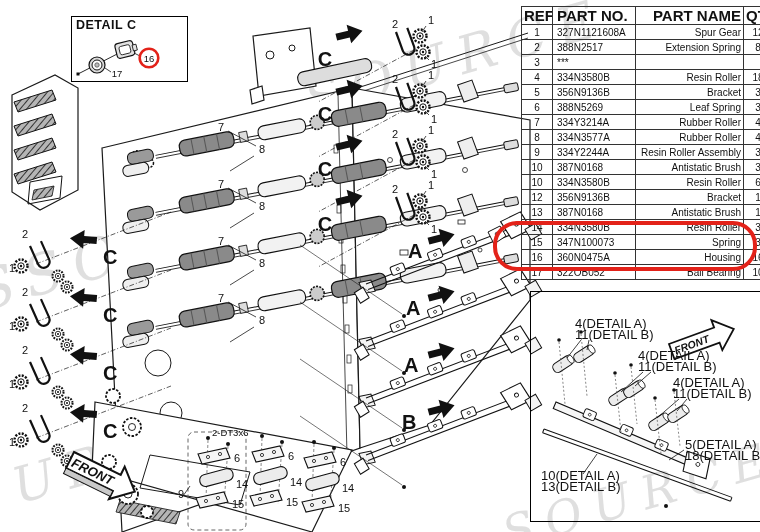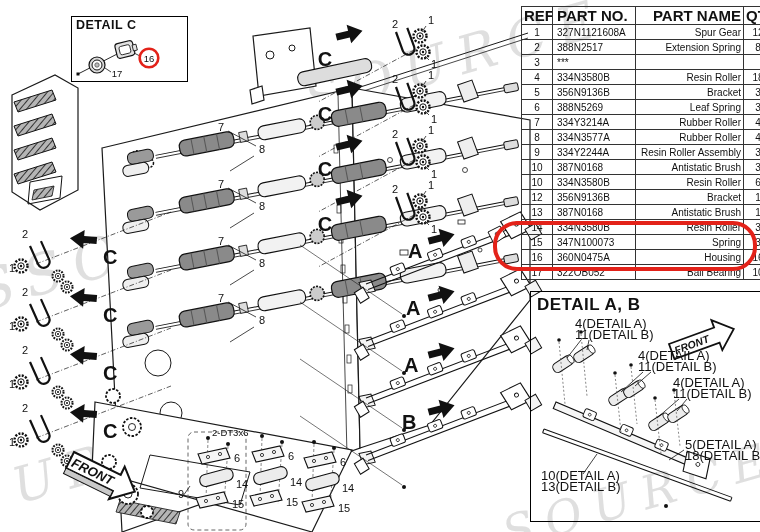--- a/index.html
+++ b/index.html
@@ -518,21 +518,20 @@
           <td>322OB052</td>
           <td>Ball Bearing</td>
           <td>10</td>
         </tr>
       </tbody>
   </table>
 </div>
 <div id="table-highlight-ring" style="border-color: rgb(227, 34, 25);"></div>
 
 <div class="box" id="detail-ab-box">
-  <div id="detail-ab-title">DETAIL A, B</div>
 
   <svg width="227" height="229" viewBox="0 0 227 229" style="position:absolute;left:0;top:0;">
     <g transform="translate(138,52) rotate(-20)">
       <polygon points="0,0 48,0 48,-8 66,8 48,24 48,16 0,16" fill="#fff" stroke="#111" stroke-width="1.8"></polygon>
       <text x="3" y="12" font-size="10.5" font-style="italic" font-weight="bold" font-family="Liberation Sans,sans-serif" fill="#111">FRONT</text>
     </g>
 
     <g transform="translate(13,137) rotate(20)">
       <line x1="0" y1="0" x2="200" y2="0" stroke="#111" stroke-width="1"></line>
       <line x1="0" y1="4" x2="200" y2="4" stroke="#111" stroke-width="1"></line>

